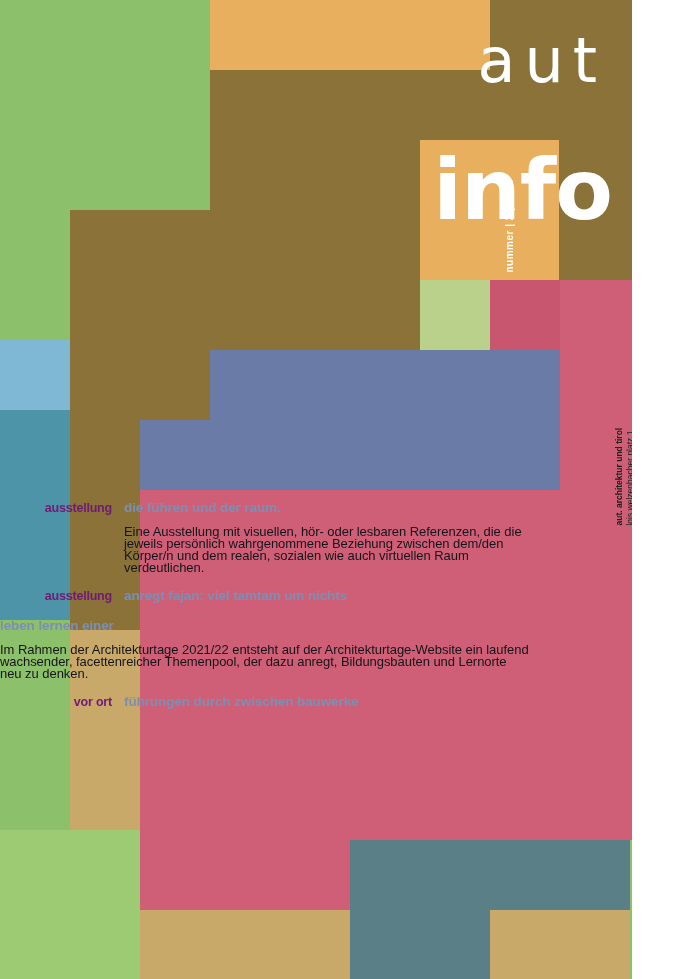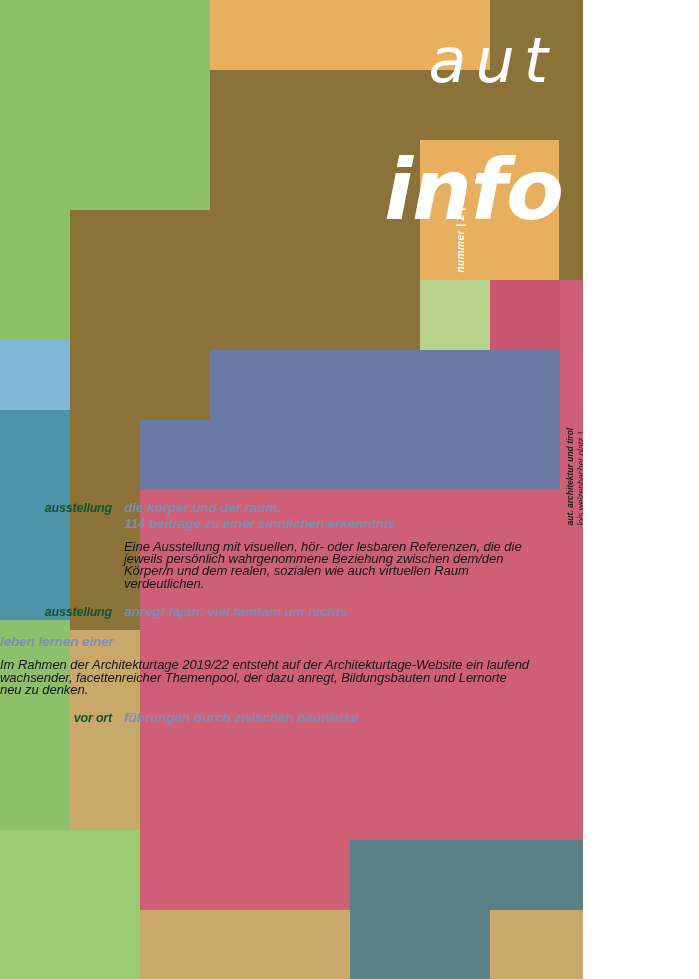--- a/index.html
+++ b/index.html
@@ -5,25 +5,24 @@
   html, body {
     margin: 0;
     padding: 0;
     background: #ffffff;
   }
   body {
     font-family: "Liberation Sans", sans-serif;
   }
   #poster {
     position: relative;
-    width: 583px;
+    width: 632px;
     height: 979px;
     overflow: hidden;
     background: #b9d18a;
-    font-style: italic;
   }
   .block {
     position: absolute;
   }
   
   #masthead {
     position: absolute;
     right: 24px;
     top: 30px;
     width: 130px;
@@ -99,21 +98,21 @@
     display: flex;
     margin-bottom: 14px;
   }
   .entry-cat {
     width: 112px;
     flex: 0 0 112px;
     text-align: right;
     padding-right: 12px;
     font-size: 12.5px;
     font-weight: 700;
-    color: #14532d;
+    color: #701a75;
     line-height: 15px;
     padding-top: 1px;
     letter-spacing: -0.2px;
   }
   .entry-body {
     flex: 1 1 auto;
     padding-right: 30px;
   }
   .entry-title {
     font-size: 13.5px;
@@ -179,37 +178,36 @@
       <div class="addr-line">lois welzenbacher platz 1</div>
 
     </div>
   </div>
 
   <div id="entries">
 
     <div class="entry">
       <div class="entry-cat">ausstellung</div>
       <div class="entry-body">
-        <div class="entry-title">die körper und der raum.</div>
-        <div class="entry-sub">114 beiträge zu einer sinnlichen erkenntnis</div>
+        <div class="entry-title">die führen und der raum.</div>
         <div class="entry-text">Eine Ausstellung mit visuellen, hör- oder lesbaren Referenzen, die die jeweils persönlich wahrgenommene Beziehung zwischen dem/den Körper/n und dem realen, sozialen wie auch virtuellen Raum verdeutlichen.</div>
       </div>
     </div>
 
     <div class="entry">
       <div class="entry-cat">ausstellung</div>
       <div class="entry-body">
         <div class="entry-title">anregt fajan: viel tamtam um nichts</div>
       </div>
     </div>
 
     <div class="entry">
       <div class="entry-body">
         <div class="entry-title">leben lernen einer</div>
-        <div class="entry-text">Im Rahmen der Architekturtage 2019/22 entsteht auf der Architekturtage-Website ein laufend wachsender, facettenreicher Themenpool, der dazu anregt, Bildungsbauten und Lernorte neu zu denken.</div>
+        <div class="entry-text">Im Rahmen der Architekturtage 2021/22 entsteht auf der Architekturtage-Website ein laufend wachsender, facettenreicher Themenpool, der dazu anregt, Bildungsbauten und Lernorte neu zu denken.</div>
       </div>
     </div>
 
     <div class="entry">
       <div class="entry-cat">vor ort</div>
       <div class="entry-body">
         <div class="entry-title">führungen durch zwischen bauwerke</div>
       </div>
     </div>
 

